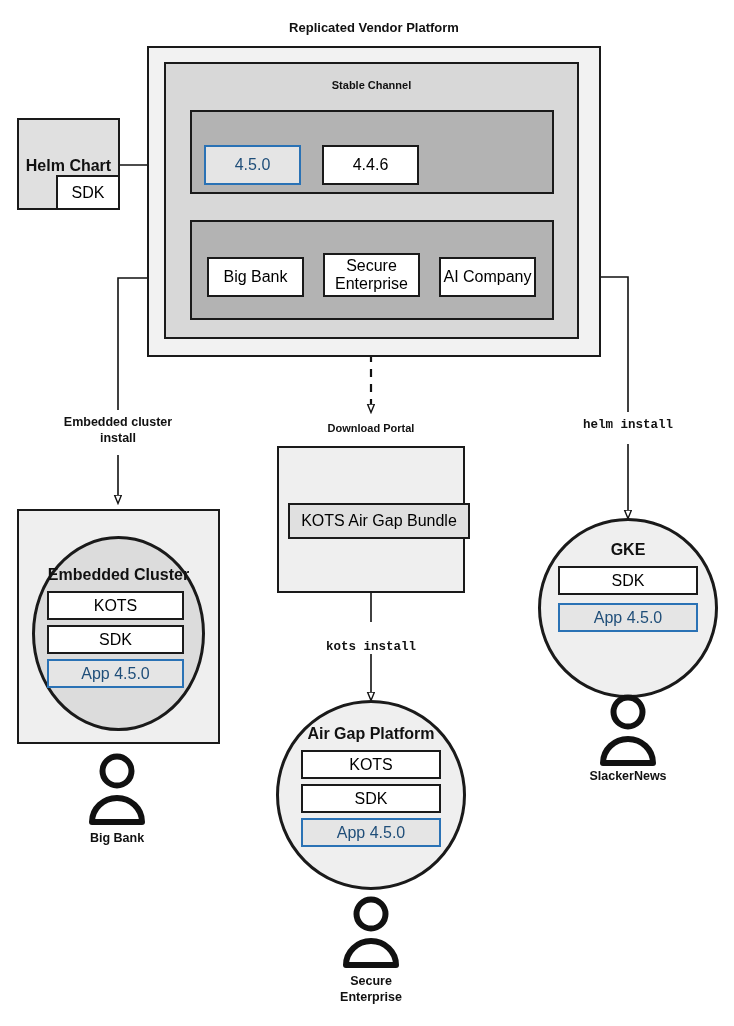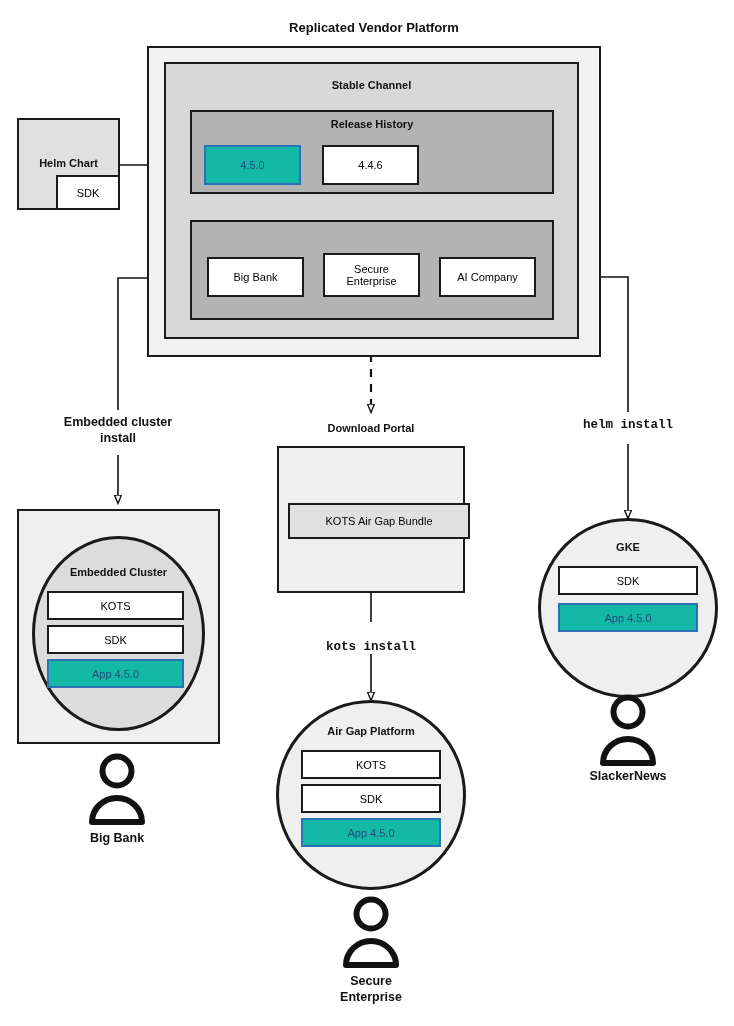--- a/index.html
+++ b/index.html
@@ -16,26 +16,26 @@
        font-weight:bold;color:#111;line-height:1.18;}
   .ctr{display:flex;align-items:center;justify-content:center;text-align:center;}
 
   
   .fill-l1{background:#f2f2f2;}   
   .fill-l2{background:#d8d8d8;}   
   .fill-l3{background:#b3b3b3;}   
   .fill-white{background:#ffffff;}
   .fill-grayish{background:#e0e0e0;}
   .fill-lgray{background:#efefef;}
-  .fill-blue{background:#14b8a6;border-color:#2a72b5;color:#1f4e79;text-align:center;}
+  .fill-blue{background:#e5e5e5;border-color:#2a72b5;color:#1f4e79;text-align:center;}
 
   
   .title-top{font-size:13px;}
   .t-sec{font-size:11px;}
-  .t-item{font-size:11px;}
+  .t-item{font-size:16px;}
   .mono{font-family:"Liberation Mono","DejaVu Sans Mono",monospace;font-weight:bold;font-size:13px;letter-spacing:0px;}
 
   .circle{position:absolute;box-sizing:border-box;border:3px solid #1a1a1a;border-radius:50%;}
 
   svg.wires{position:absolute;left:0;top:0;width:734px;height:1026px;pointer-events:none;}
   .cap{position:absolute;text-align:center;font-weight:bold;font-size:12.5px;color:#111;line-height:1.25;}
 </style>
 </head>
 <body>
 
@@ -63,21 +63,20 @@
   </svg>
 
   <div class="lbl title-top" style="left:147px;top:20px;width:454px;">Replicated Vendor Platform</div>
 
   <div class="box fill-l1" style="left:147px;top:46px;width:454px;height:311px;"></div>
 
   <div class="box fill-l2" style="left:164px;top:62px;width:415px;height:277px;"></div>
   <div class="lbl t-sec" style="left:164px;top:79px;width:415px;">Stable Channel</div>
 
   <div class="box fill-l3" style="left:190px;top:110px;width:364px;height:84px;"></div>
-  <div class="lbl t-sec" style="left:190px;top:118px;width:364px;">Release History</div>
 
   <div class="box fill-blue ctr t-item" style="left:204px;top:145px;width:97px;height:40px;">
     <span>4.5.0</span>
   </div>
   <div class="box fill-white ctr t-item" style="left:322px;top:145px;width:97px;height:40px;">
     <span>4.4.6</span>
   </div>
 
   <div class="box fill-l3" style="left:190px;top:220px;width:364px;height:100px;"></div>
 

